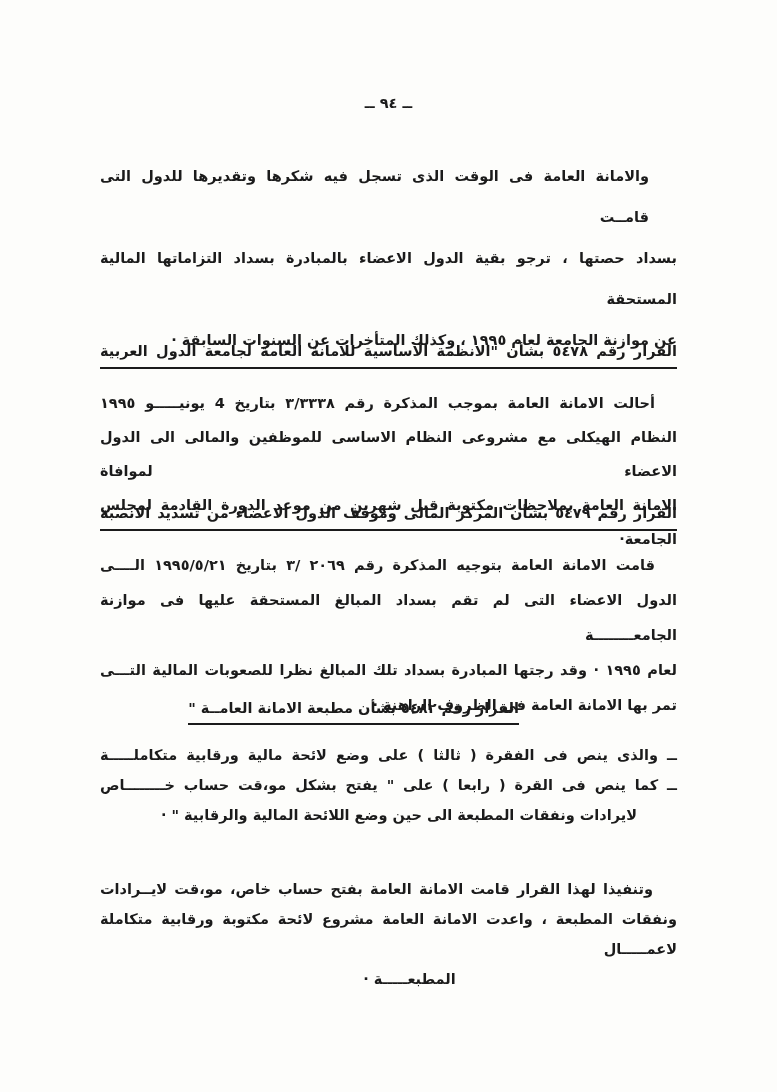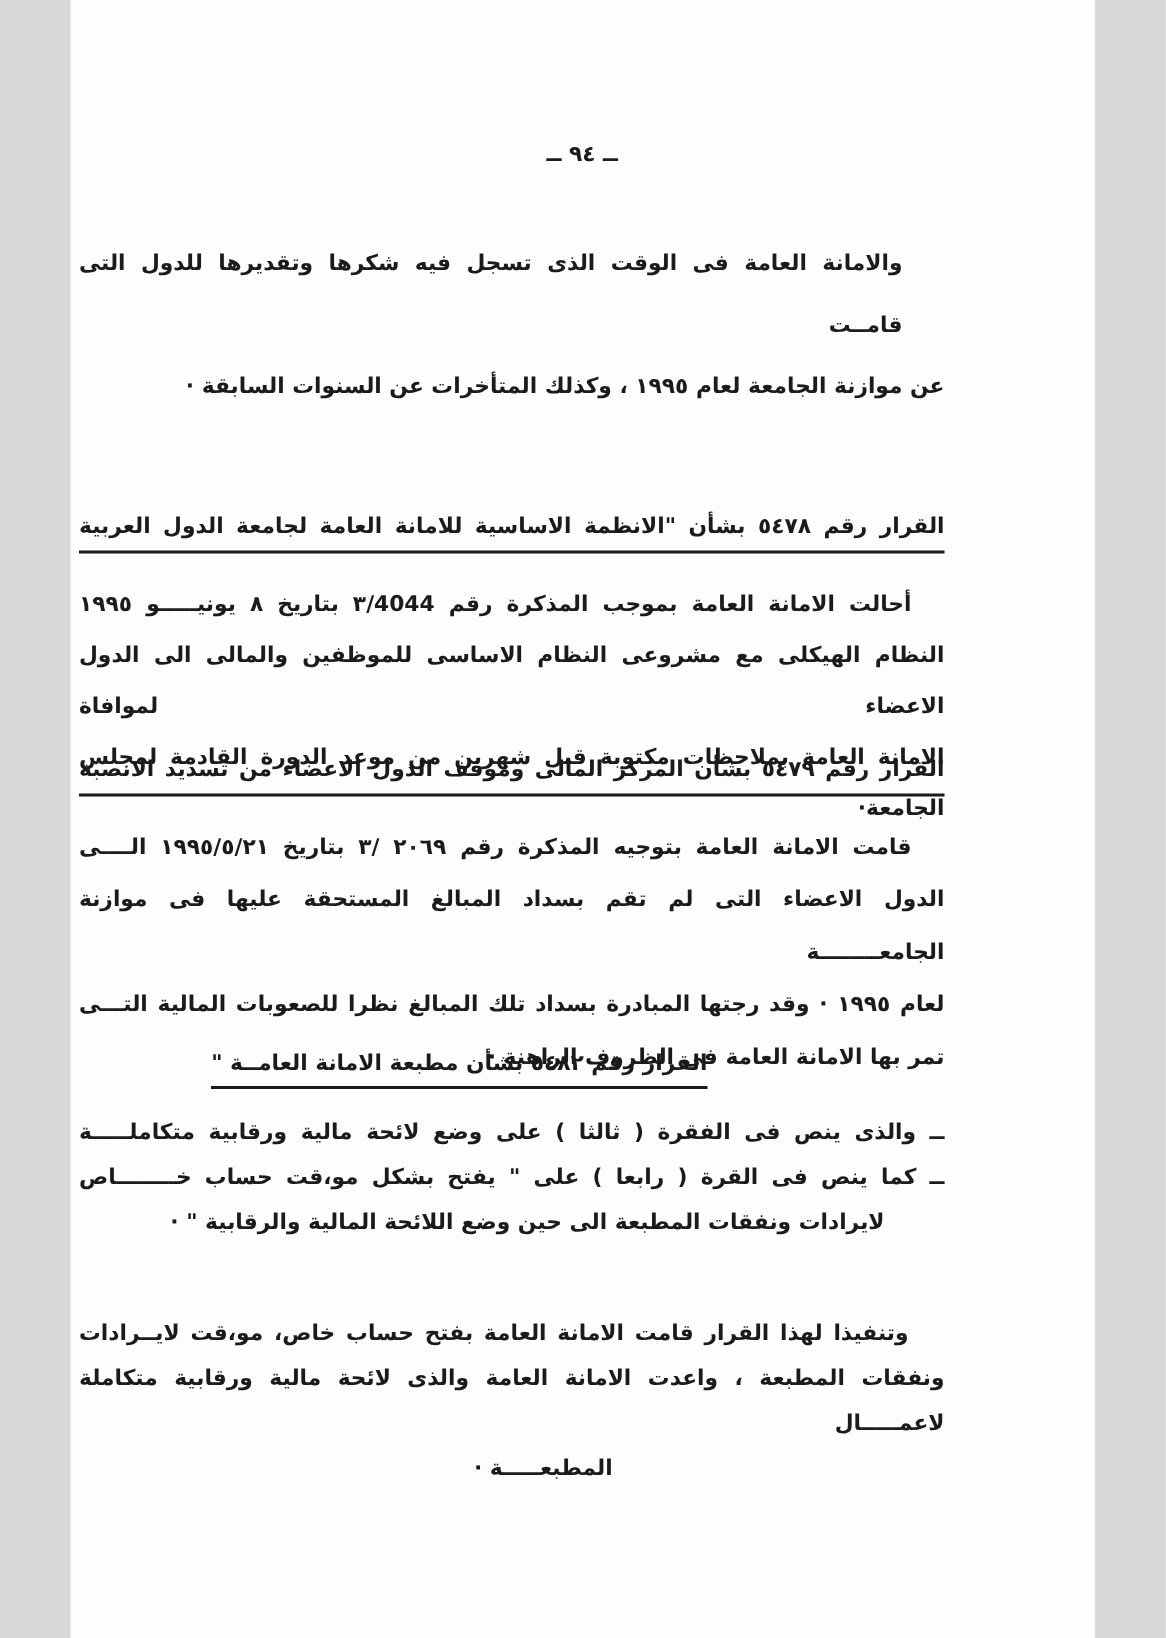--- a/index.html
+++ b/index.html
@@ -1,18 +1,18 @@
 <!DOCTYPE html>
 <html lang="ar" dir="rtl"><head>
 <meta charset="utf-8">
 <style>
   html,body{margin:0;padding:0;background:#d8d8d8;}
   .page{
     position:relative;
-    width:683px;height:1092px;
+    width:777px;height:1092px;
     margin:0 auto;
     background:#fdfdfb;
     color:#1b1b1b;
     direction:rtl;
     font-family:"DejaVu Sans",sans-serif;
     font-weight:700;
     overflow:hidden;
   }
   .content-line, .pageno, .heading{
     font-size:14.5px;
@@ -56,30 +56,31 @@
 </style>
 </head>
 <body>
 
 <div class="page">
 
   <div class="pageno">ــ ٩٤ ــ</div>
 
   <div class="block lh41" style="top:156px;">
     <div class="content-line just ind28">والامانة العامة فى الوقت الذى تسجل فيه شكرها وتقديرها للدول التى قامــت</div>
+    <div class="content-line just">بسداد حصتها ، ترجو بقية الدول الاعضاء بالمبادرة بسداد التزاماتها المالية المستحقة</div>
     <div class="content-line">عن موازنة الجامعة لعام ١٩٩٥ ، وكذلك المتأخرات عن السنوات السابقة ·</div>
   </div>
 
 
   <div class="block" style="top:342px;">
     <div class="heading h-underline just">القرار رقم ٥٤٧٨ بشأن "الانظمة الاساسية للامانة العامة لجامعة الدول العربية</div>
   </div>
 
   <div class="block lh34" style="top:386px;">
-    <div class="content-line just ind22">أحالت الامانة العامة بموجب المذكرة رقم ٣/4044 بتاريخ ٨ يونيـــــو ١٩٩٥</div>
+    <div class="content-line just ind22">أحالت الامانة العامة بموجب المذكرة رقم ٣/٣٣٣٨ بتاريخ 4 يونيـــــو ١٩٩٥</div>
     <div class="content-line just">النظام الهيكلى مع مشروعى النظام الاساسى للموظفين والمالى الى الدول الاعضاء لموافاة</div>
     <div class="content-line just">الامانة العامة بملاحظات مكتوبة قبل شهرين من موعد الدورة القادمة لمجلس الجامعة·</div>
   </div>
 
   <div class="block" style="top:504px;">
     <div class="heading h-underline just">القرار رقم ٥٤٧٩ بشأن المركز المالى وموقف الدول الاعضاء من تسديد الانصبة</div>
   </div>
 
   <div class="block lh35" style="top:548px;">
     <div class="content-line just ind22">قامت الامانة العامة بتوجيه المذكرة رقم ٢٠٦٩ /٣ بتاريخ ١٩٩٥/٥/٢١ الــــى</div>
@@ -93,17 +94,17 @@
   </div>
 
   <div class="block lh30" style="top:740px;">
     <div class="content-line just">ــ والذى ينص فى الفقرة ( ثالثا ) على وضع لائحة مالية ورقابية متكاملـــــة</div>
     <div class="content-line just">ــ كما ينص فى القرة ( رابعا ) على " يفتح بشكل مو،قت حساب خــــــــاص</div>
     <div class="content-line ind40">لايرادات ونفقات المطبعة الى حين وضع اللائحة المالية والرقابية " ·</div>
   </div>
 
   <div class="block lh30" style="top:874px;">
     <div class="content-line just ind24">وتنفيذا لهذا القرار قامت الامانة العامة بفتح حساب خاص، مو،قت لايــرادات</div>
-    <div class="content-line just">ونفقات المطبعة ، واعدت الامانة العامة والذى لائحة مالية ورقابية متكاملة لاعمـــــال</div>
+    <div class="content-line just">ونفقات المطبعة ، واعدت الامانة العامة مشروع لائحة مكتوبة ورقابية متكاملة لاعمـــــال</div>
     <div class="content-line leftline">المطبعـــــة ·</div>
   </div>
 
 </div>
 
 </body></html>

